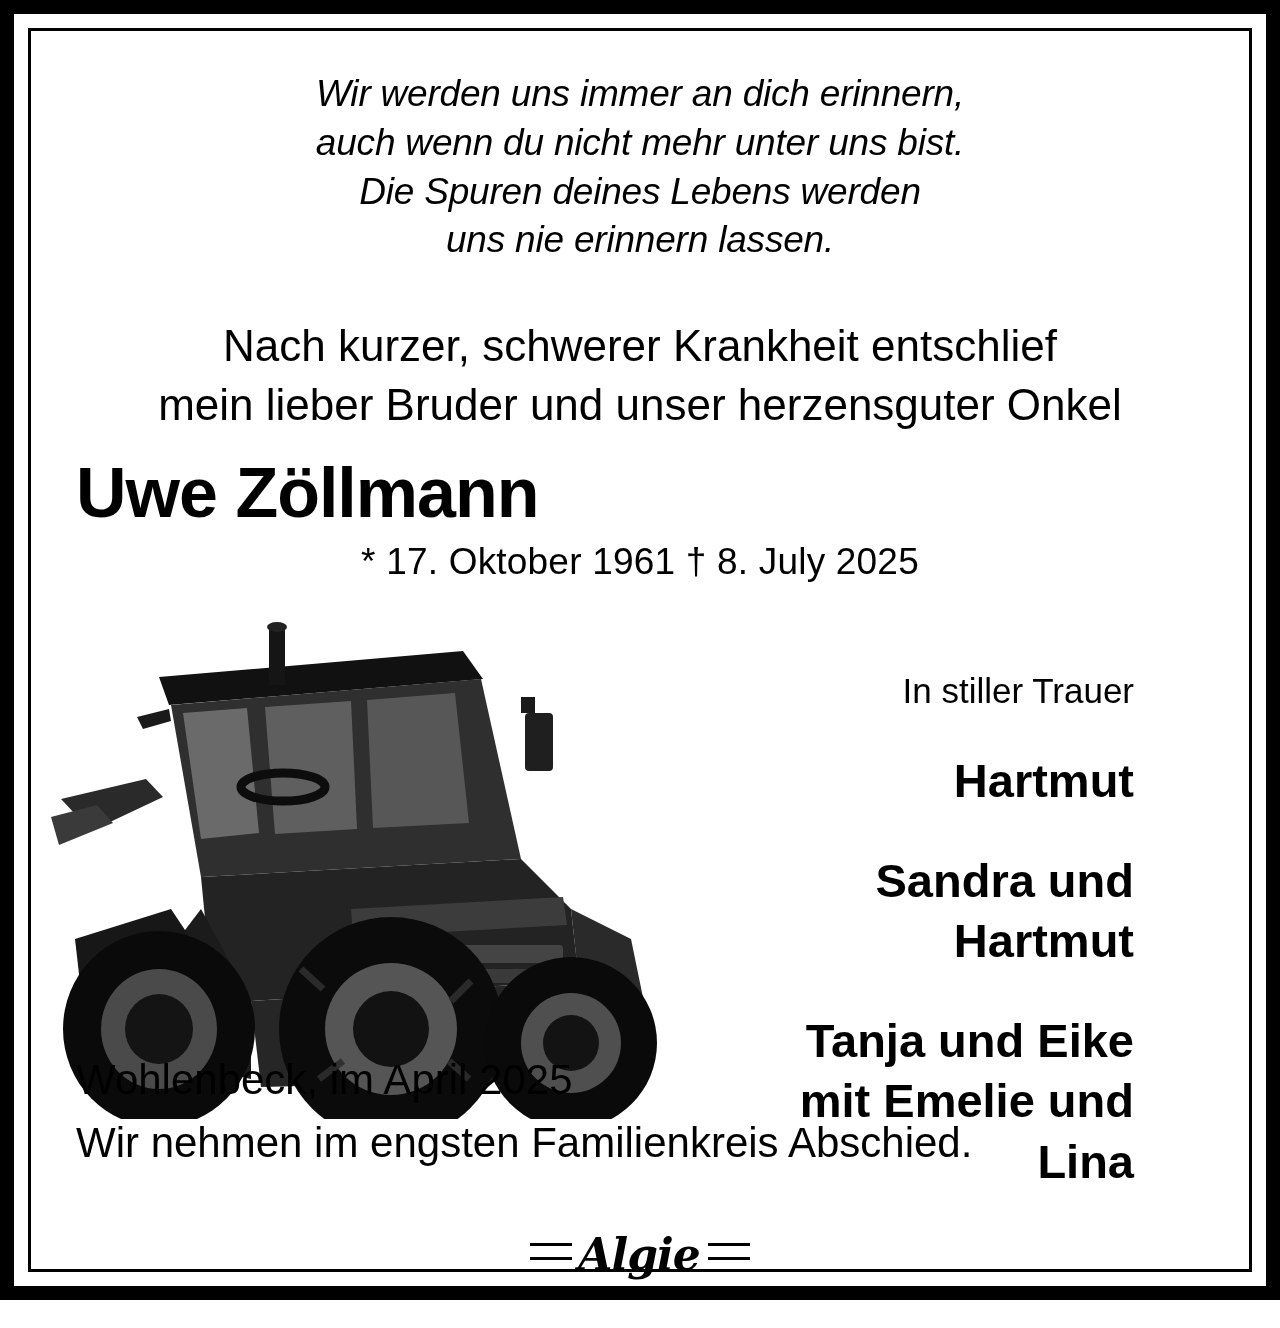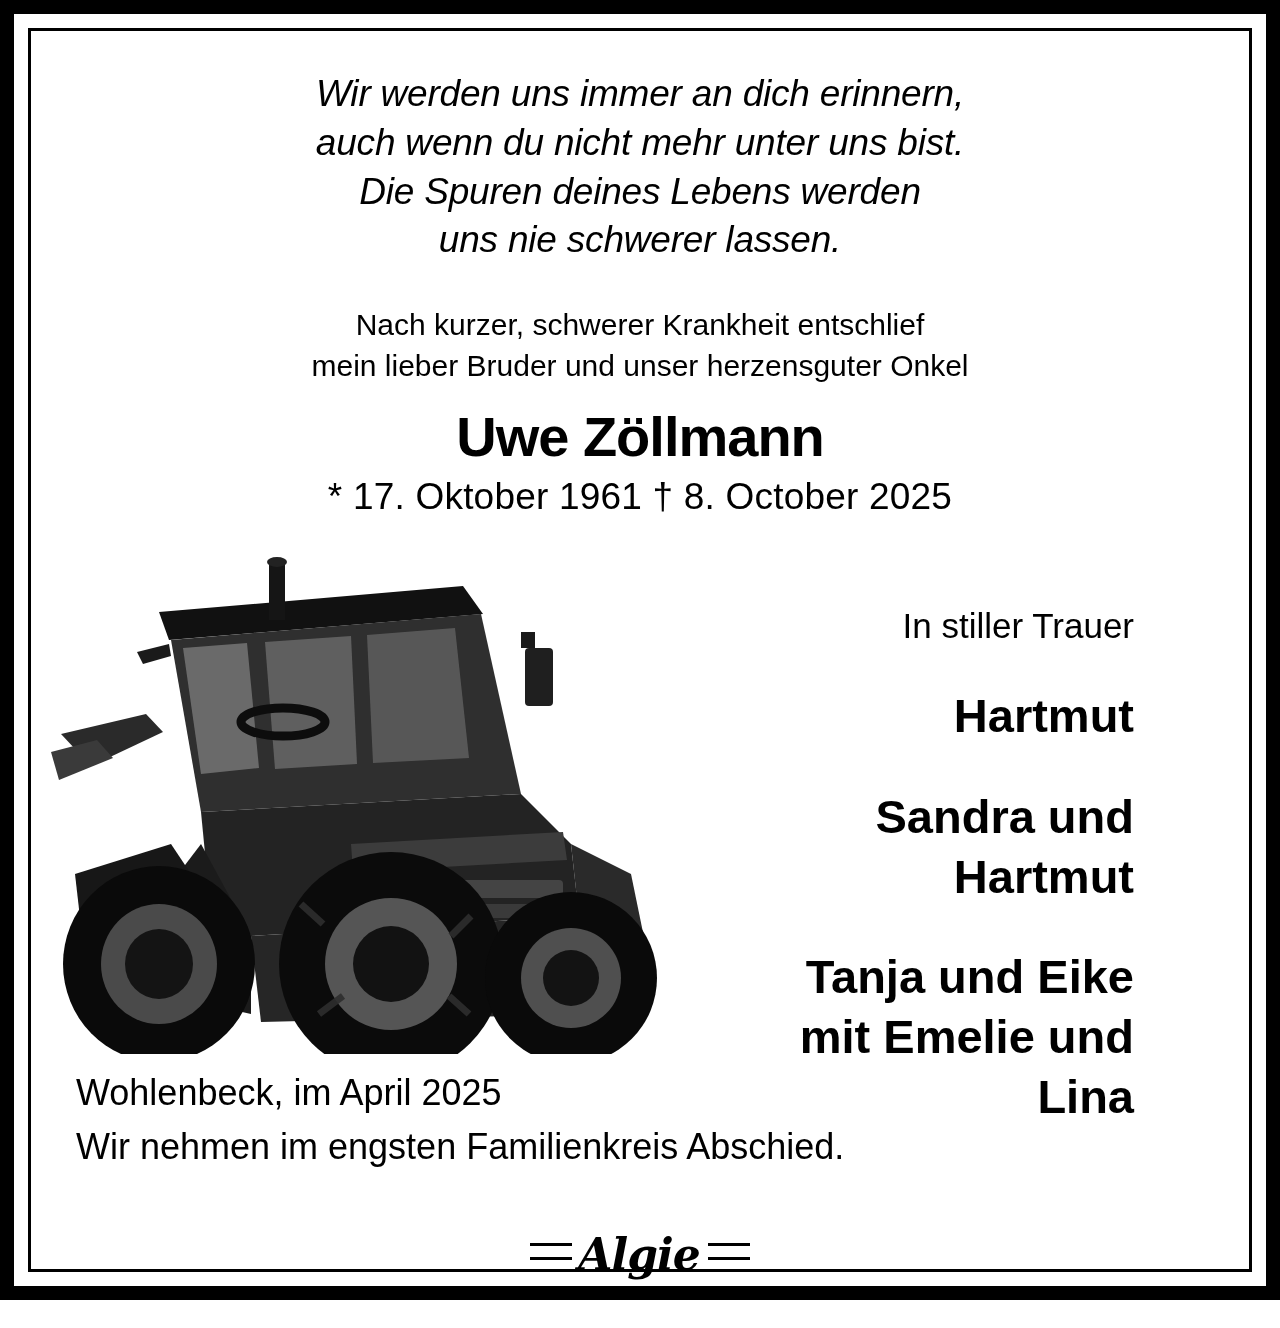--- a/index.html
+++ b/index.html
@@ -49,29 +49,28 @@
     text-align: center;
     font-style: italic;
     font-size: 37px;
     line-height: 1.32;
     letter-spacing: -0.2px;
   }
   .verse div { white-space: nowrap; }
 
   .intro {
     text-align: center;
-    font-size: 30px;
+    font-size: 44px;
     line-height: 1.34;
-    margin-top: 40px;
+    margin-top: 52px;
   }
   .intro div { white-space: nowrap; }
 
   .name {
-    text-align: center;
-    font-size: 56px;
+    font-size: 70px;
     font-weight: 700;
     line-height: 1.05;
     margin-top: 22px;
     letter-spacing: -1px;
   }
 
   .dates {
     text-align: center;
     font-size: 37px;
     margin-top: 10px;
@@ -115,21 +114,21 @@
     height: 510px;
   }
   .tractor svg { display: block; }
 
   .footer-lines {
     position: absolute;
     left: 42px;
     bottom: 92px;
   }
   .footer-lines div {
-    font-size: 36px;
+    font-size: 42px;
     line-height: 1.5;
   }
 
   .imprint {
     position: absolute;
     left: 0;
     right: 0;
     bottom: -13px;
     height: 56px;
     display: flex;
@@ -165,31 +164,31 @@
 
 <div class="notice">
   <div class="inner-frame"></div>
 
   <div class="content">
 
     <div class="verse">
       <div>Wir werden uns immer an dich erinnern,</div>
       <div>auch wenn du nicht mehr unter uns bist.</div>
       <div>Die Spuren deines Lebens werden</div>
-      <div>uns nie schwerer lassen.</div>
+      <div>uns nie erinnern lassen.</div>
     </div>
 
     <div class="intro">
       <div>Nach kurzer, schwerer Krankheit entschlief</div>
       <div>mein lieber Bruder und unser herzensguter Onkel</div>
     </div>
 
     <div class="name">Uwe Zöllmann</div>
 
-    <div class="dates">* 17. Oktober 1961   † 8. October 2025</div>
+    <div class="dates">* 17. Oktober 1961   † 8. July 2025</div>
 
     <div class="middle">
 
       <div class="tractor">
         <svg width="630" height="510" viewBox="0 0 630 510" xmlns="http://www.w3.org/2000/svg" aria-hidden="true">
           <g fill="#1c1c1c">
 
             <path d="M10 190 L95 170 L112 188 L40 222 Z" fill="#2a2a2a"></path>
             <path d="M0 208 L46 196 L62 214 L8 236 Z" fill="#3a3a3a"></path>
 

